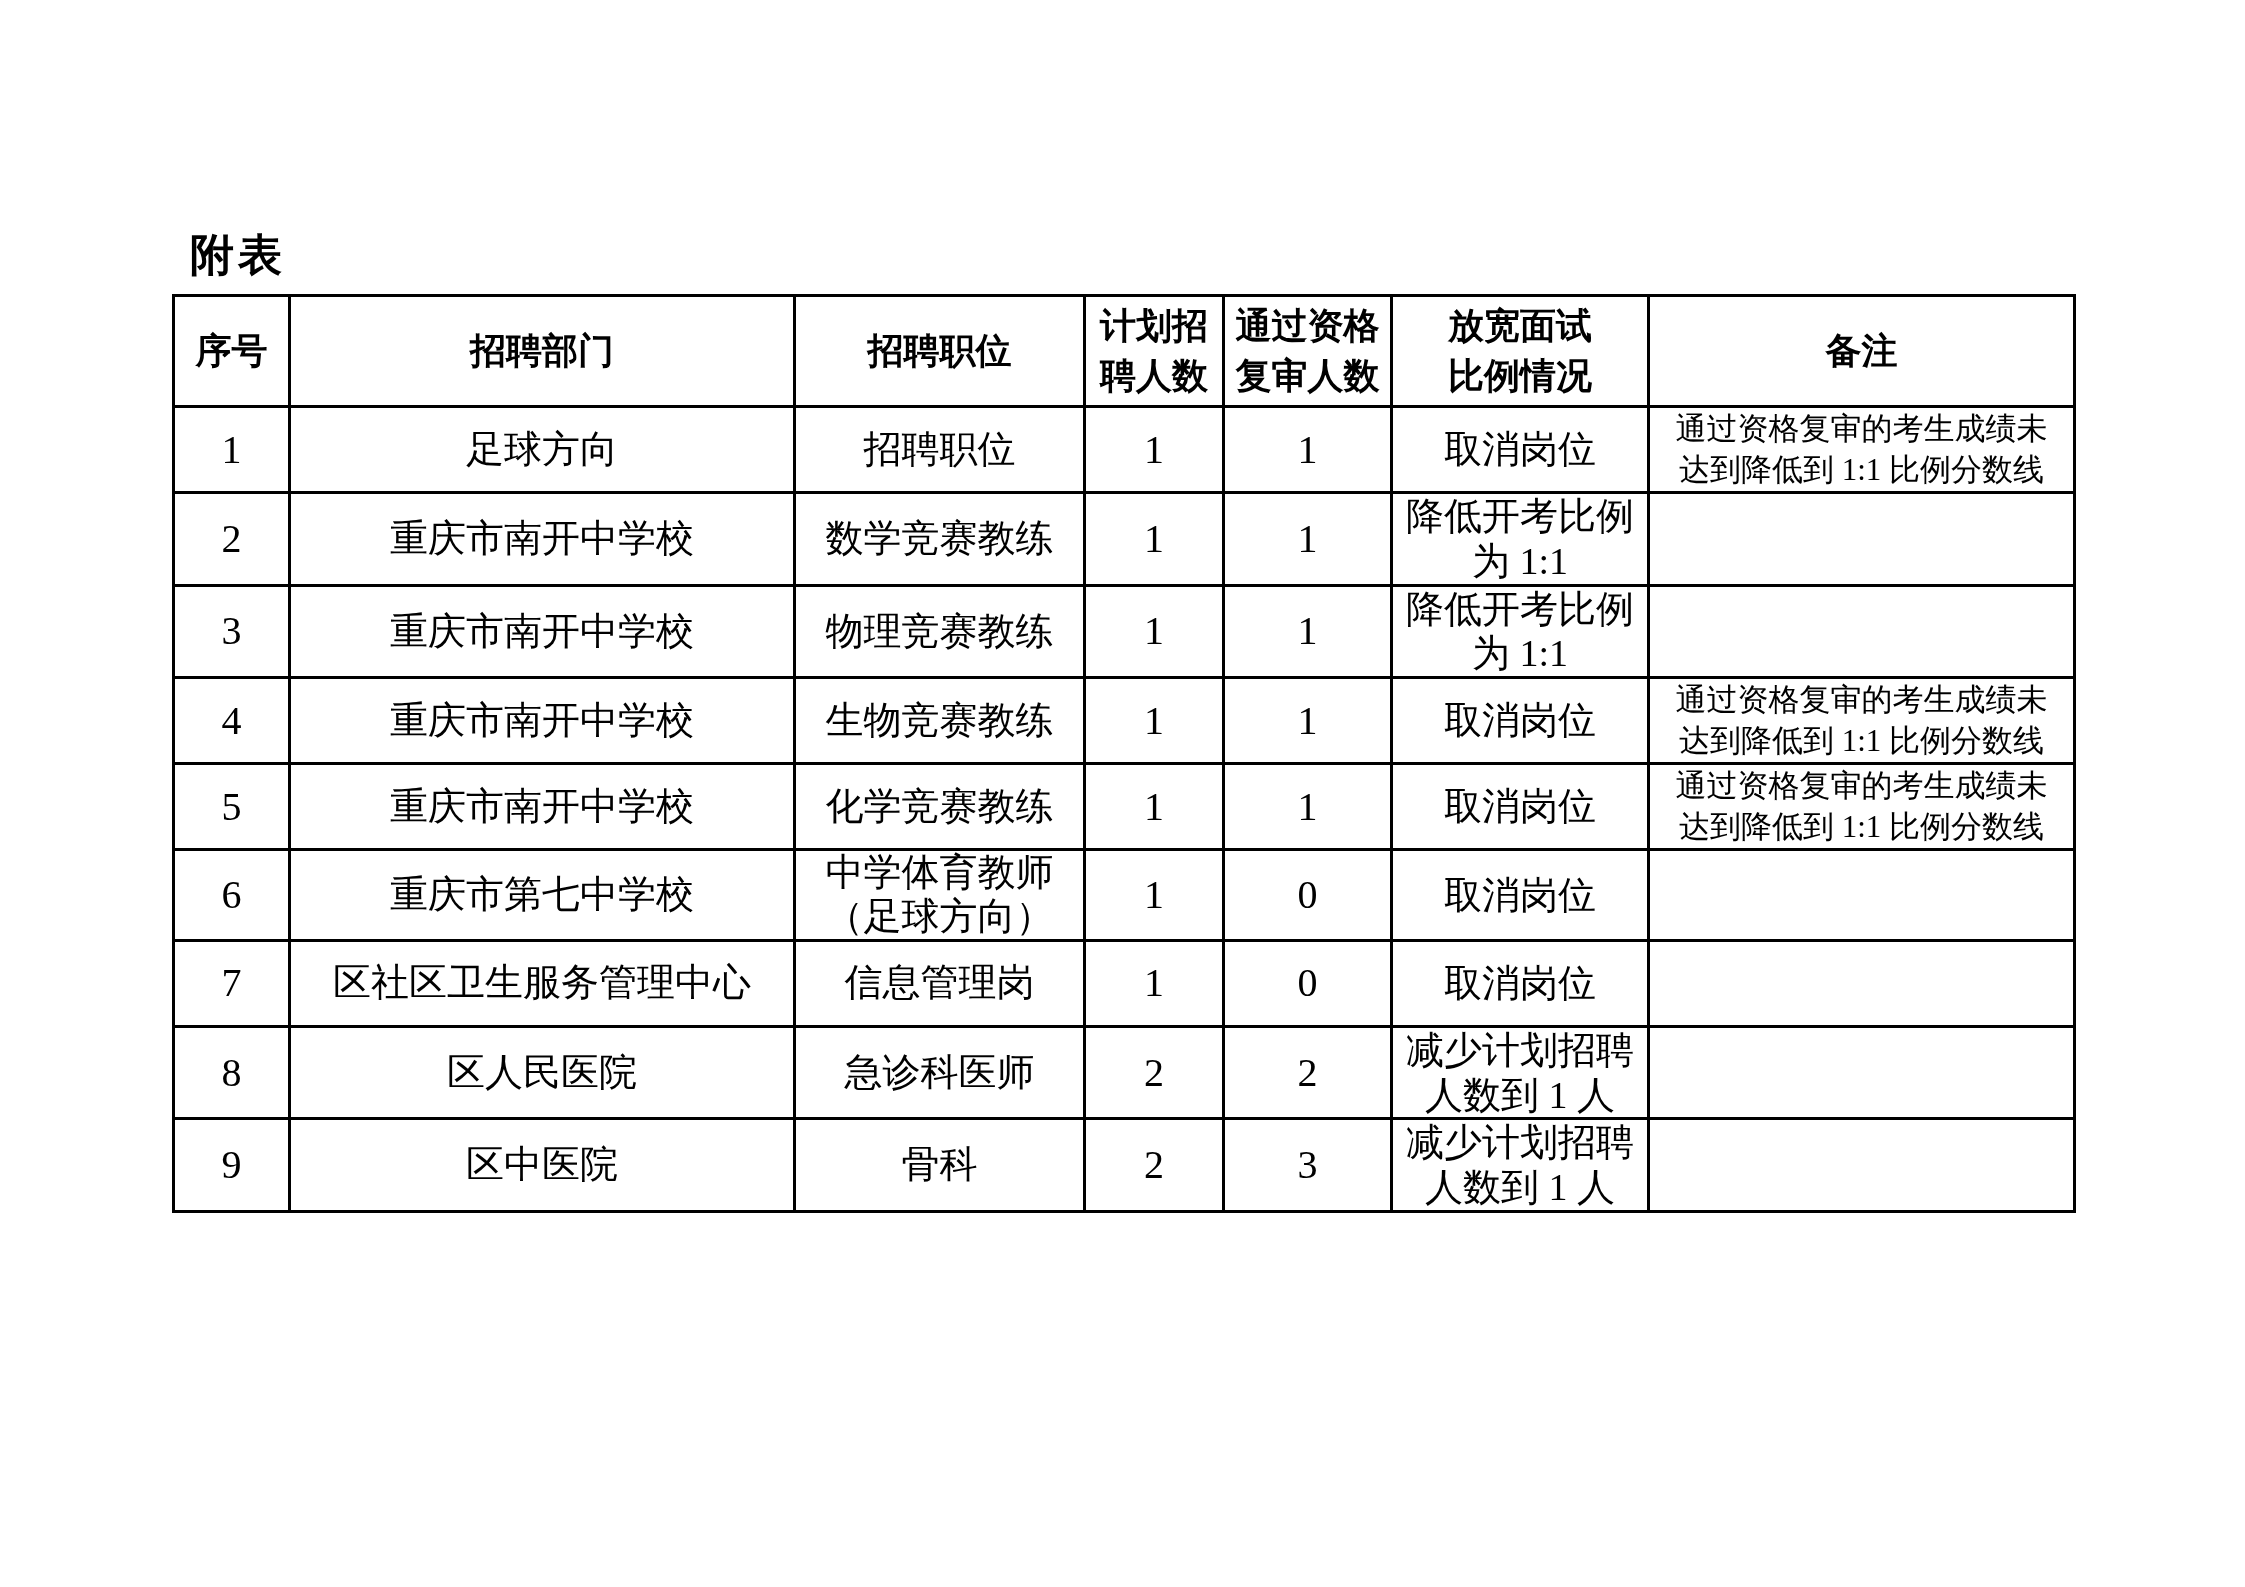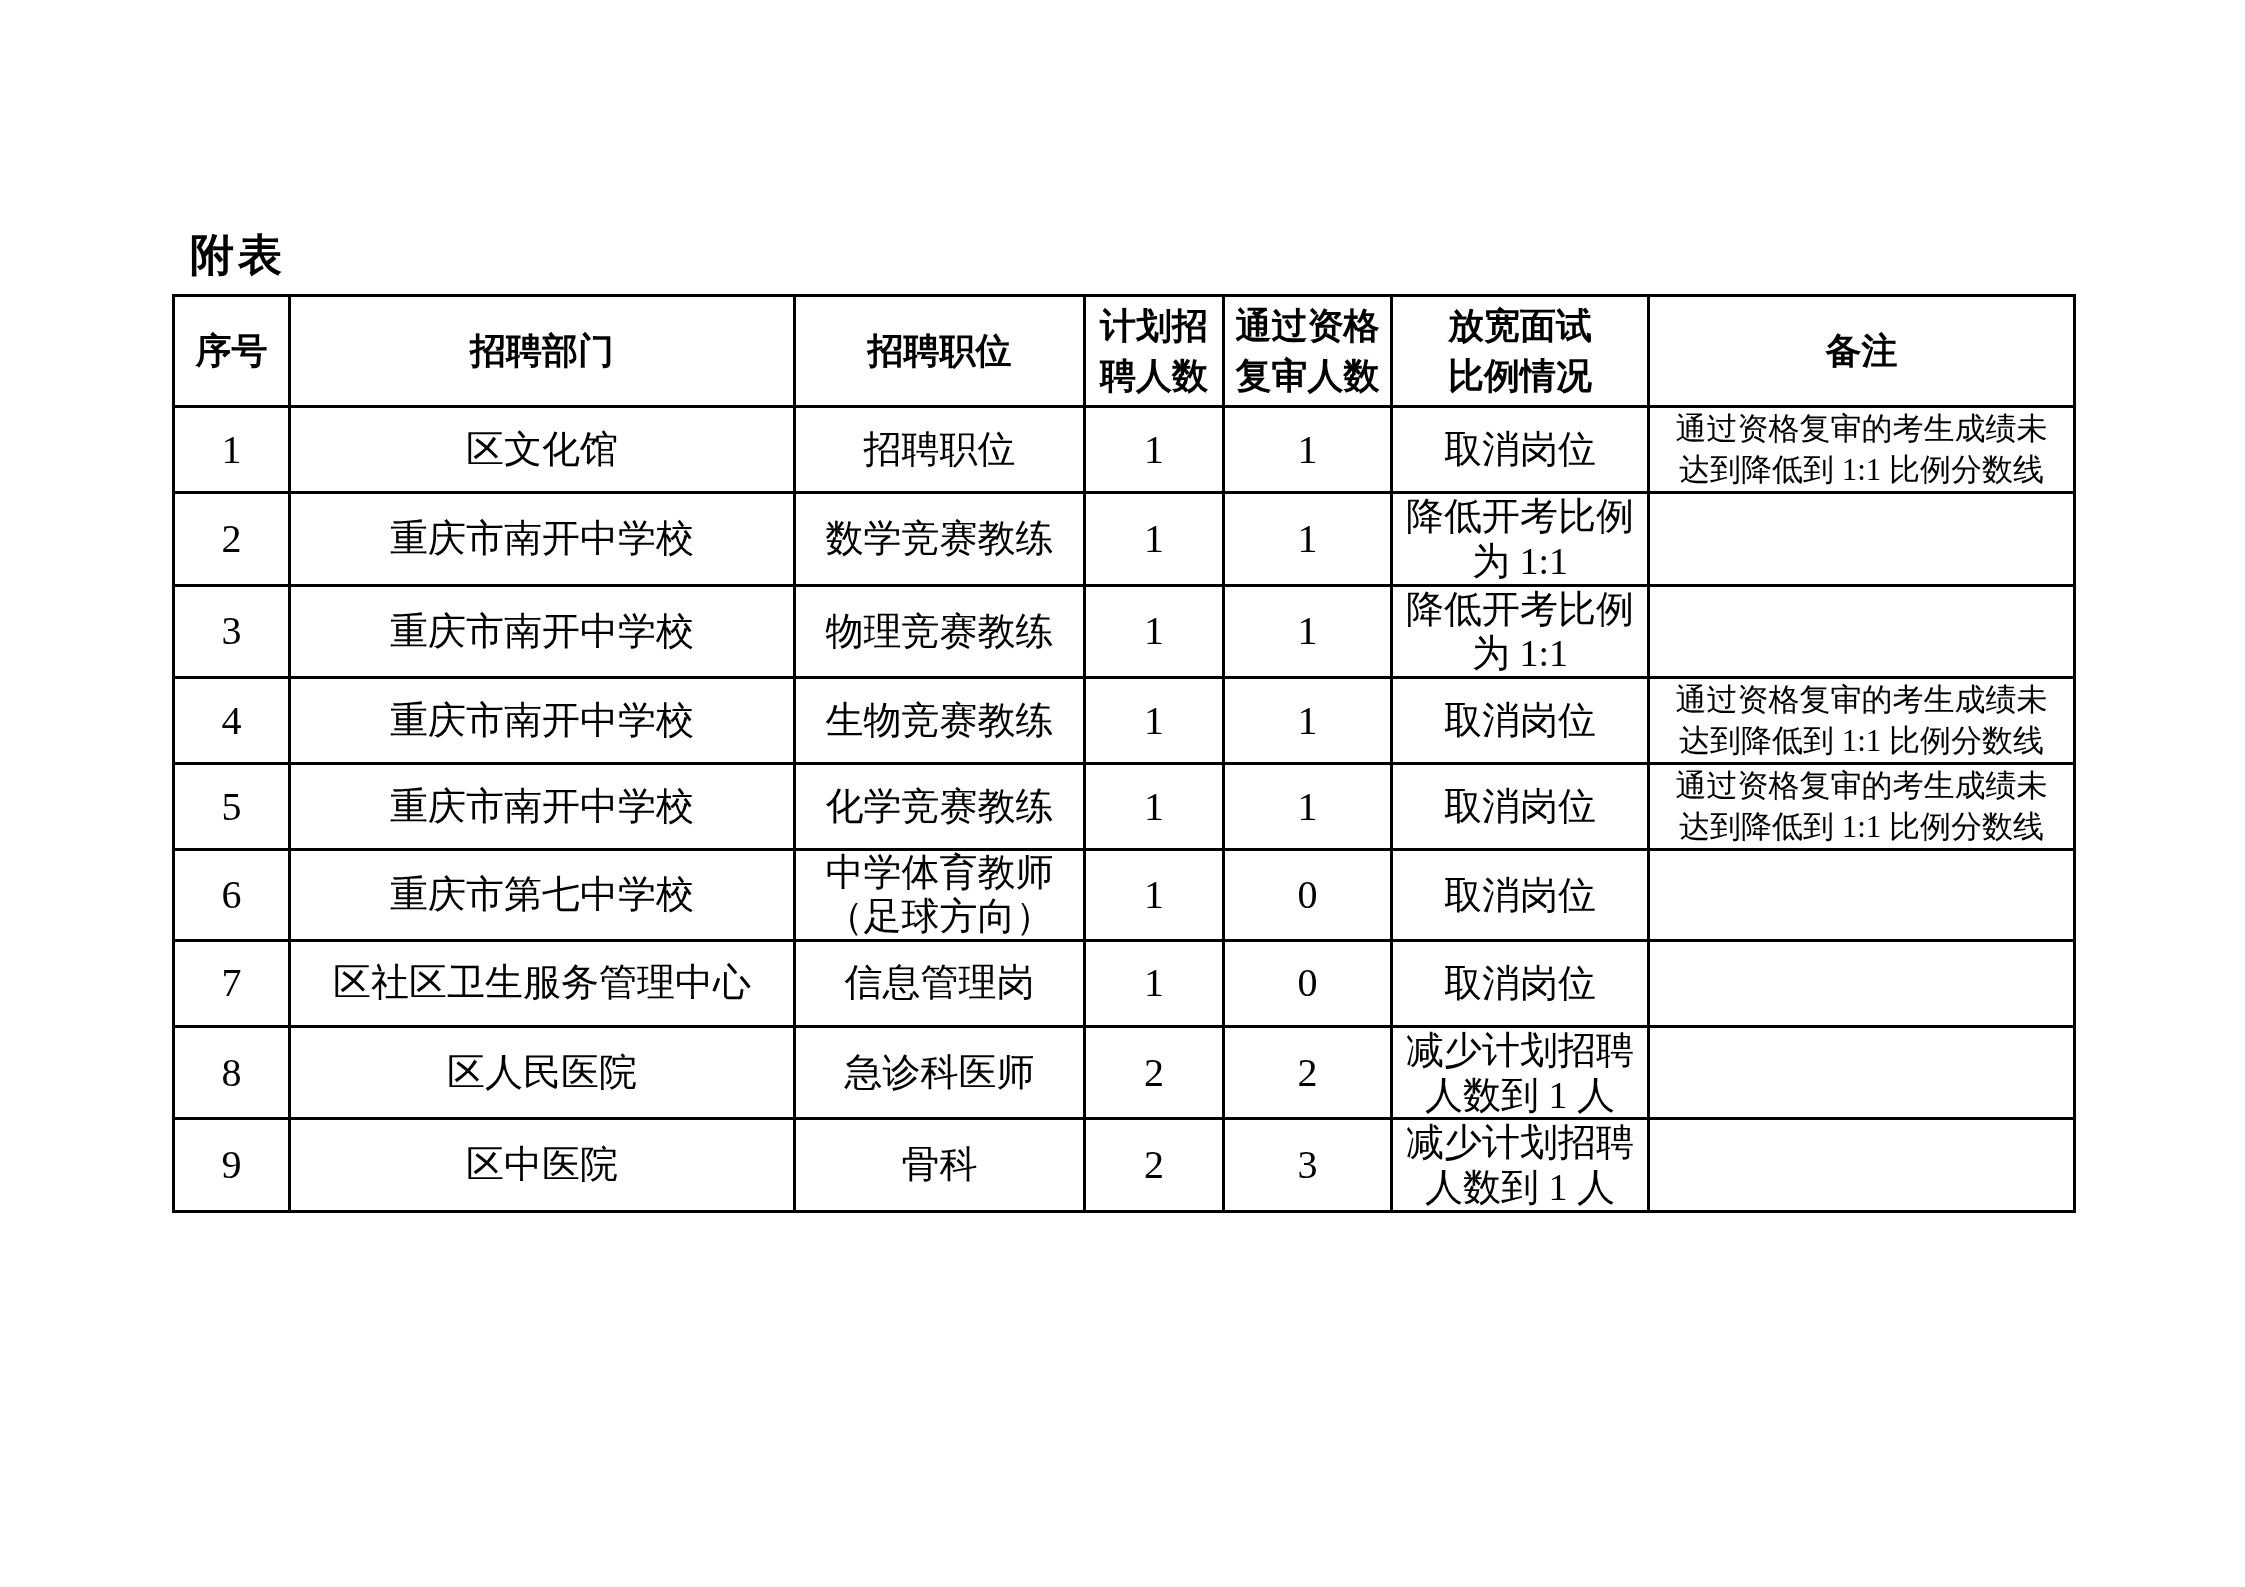--- a/index.html
+++ b/index.html
@@ -105,21 +105,21 @@
         <th>通过资格
 复审人数</th>
         <th>放宽面试
 比例情况</th>
         <th>备注</th>
       </tr>
     </thead>
     <tbody id="table-body">
         <tr>
           <td>1</td>
-          <td>区文化馆</td>
+          <td>足球方向</td>
           <td>招聘职位</td>
           <td>1</td>
           <td>1</td>
           <td>取消岗位</td>
           <td>通过资格复审的考生成绩未
 达到降低到 1:1 比例分数线</td>
         </tr>
         <tr>
           <td>2</td>
           <td>重庆市南开中学校</td>

